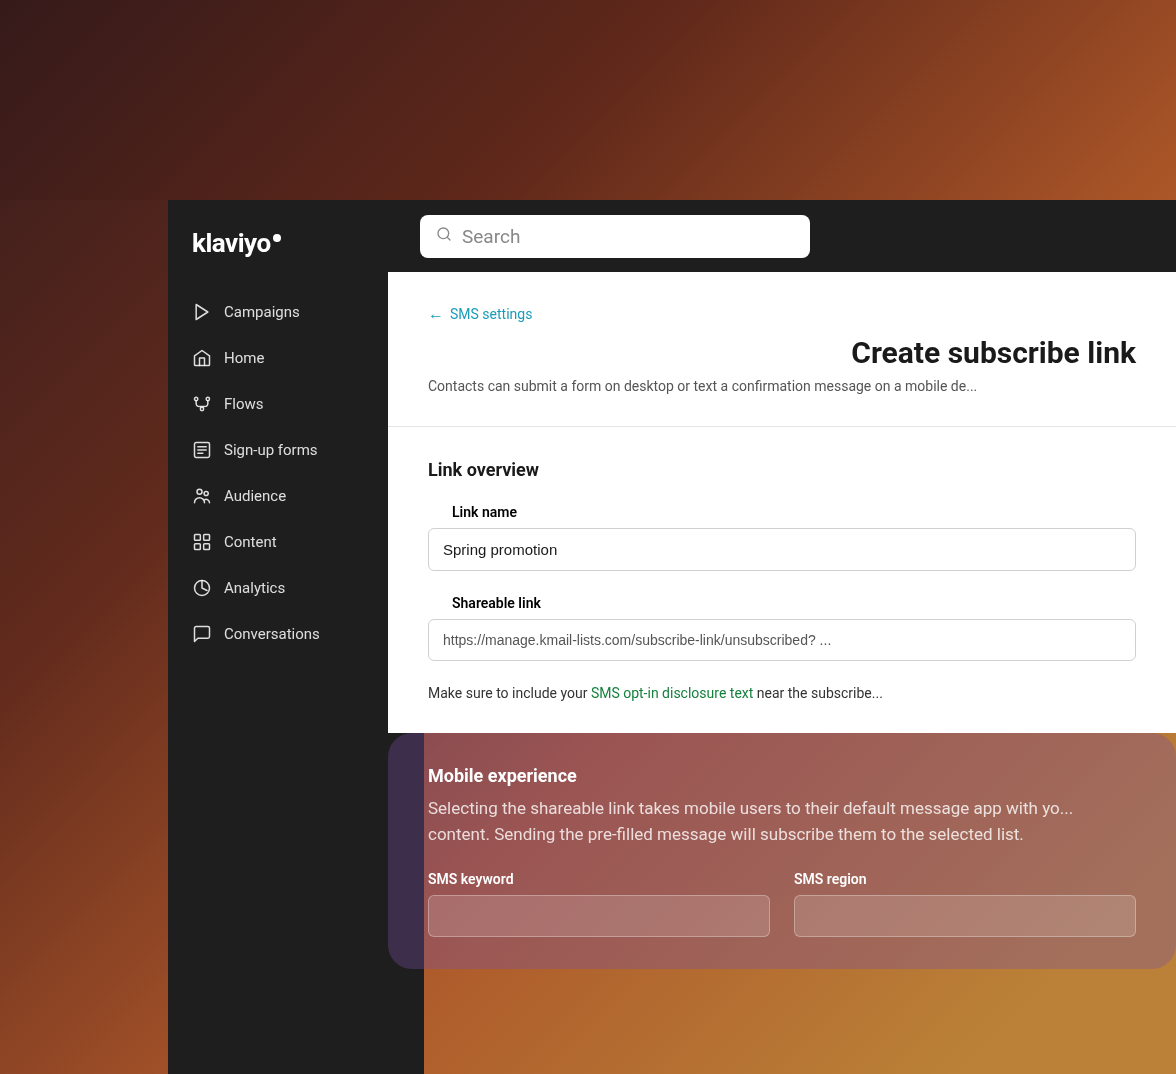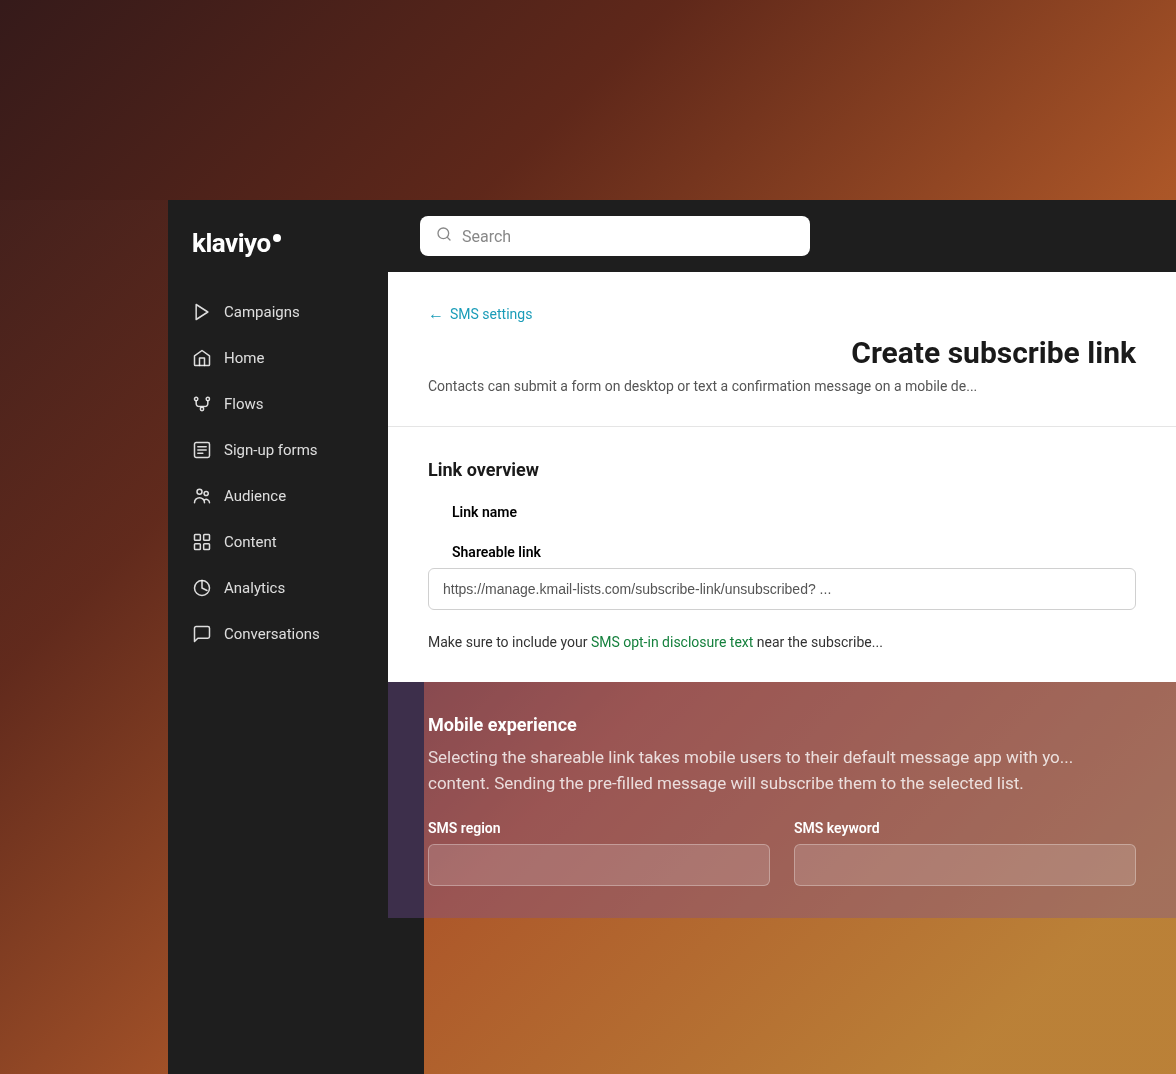--- a/index.html
+++ b/index.html
@@ -128,21 +128,21 @@
       cursor: text;
     }
 
     .search-icon-wrap {
       color: #888;
       font-size: 16px;
     }
 
     .search-placeholder {
       color: #888;
-      font-size: 16px;
+      font-size: 19px;
       text-align: right;
     }
 
     
     .main-content {
       position: absolute;
       top: 72px;
       left: 220px;
       right: 0;
       bottom: 0;
@@ -236,20 +236,21 @@
     .disclosure-link {
       color: #15803d;
       text-decoration: none;
     }
 
     
     .mobile-card {
       background: rgba(120, 80, 160, 0.35);
       margin: 0;
       padding: 32px 40px;
+      border-radius: 24px;
     }
 
     .mobile-title {
       font-size: 18px;
       font-weight: 700;
       color: white;
       margin-bottom: 10px;
     }
 
     .mobile-desc {
@@ -424,41 +425,42 @@
       </a>
       <h1 class="page-title">Create subscribe link</h1>
       <p class="page-subtitle">Contacts can submit a form on desktop or text a confirmation message on a mobile de...</p>
     </div>
 
     <div class="link-overview-card">
       <h2 class="section-title">Link overview</h2>
 
       <div class="form-group">
         <label class="form-label">Link name</label>
+        <input class="form-input" type="text" value="Spring promotion" style="">
       </div>
 
       <div class="form-group">
         <label class="form-label">Shareable link</label>
         <input class="form-input url-input" type="text" value="https://manage.kmail-lists.com/subscribe-link/unsubscribed? ..." readonly="" style="">
       </div>
 
       <p class="disclosure-text">
         <span>Make sure to include your </span><a class="disclosure-link">SMS opt-in disclosure text</a><span> near the subscribe...</span>
       </p>
     </div>
 
     <div class="mobile-card">
       <h2 class="mobile-title">Mobile experience</h2>
       <p class="mobile-desc">Selecting the shareable link takes mobile users to their default message app with yo... content. Sending the pre-filled message will subscribe them to the selected list.</p>
       <div class="mobile-fields">
         <div class="mobile-field">
+          <label class="mobile-field-label">SMS keyword</label>
+          <input class="mobile-input" type="text" style="">
+        </div>
+        <div class="mobile-field">
           <label class="mobile-field-label">SMS region</label>
           <input class="mobile-input" type="text" style="">
         </div>
-        <div class="mobile-field">
-          <label class="mobile-field-label">SMS keyword</label>
-          <input class="mobile-input" type="text" style="">
-        </div>
       </div>
     </div>
 
   </div>
 </div>
 
 </body></html>

